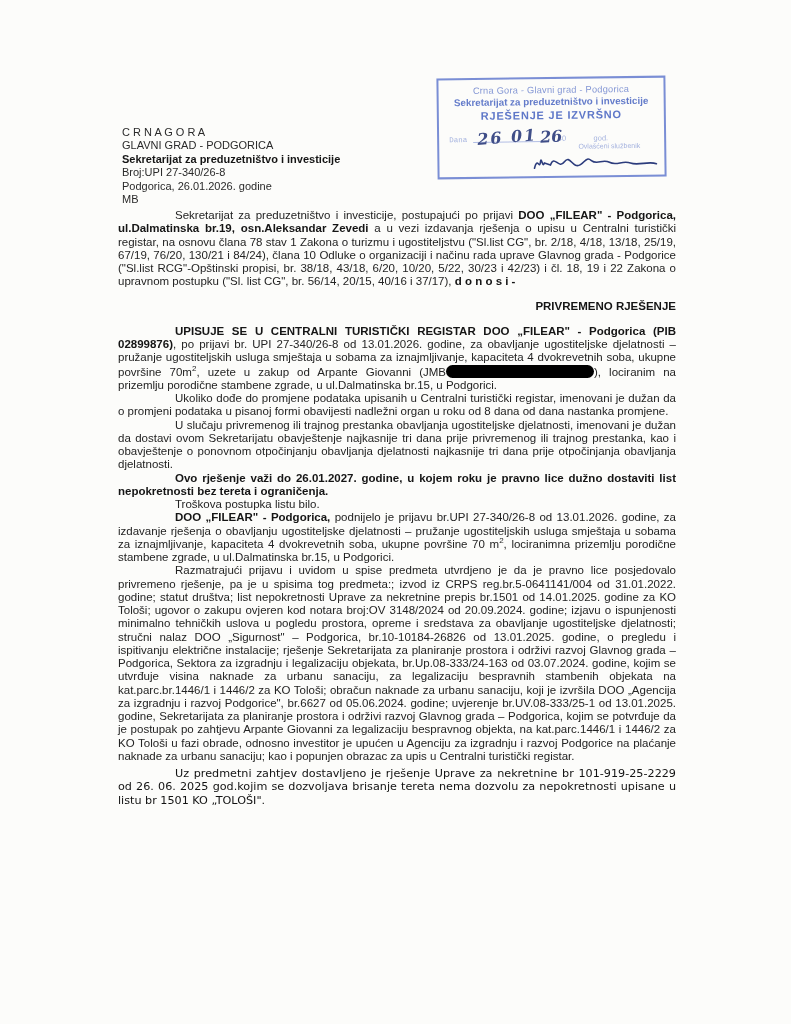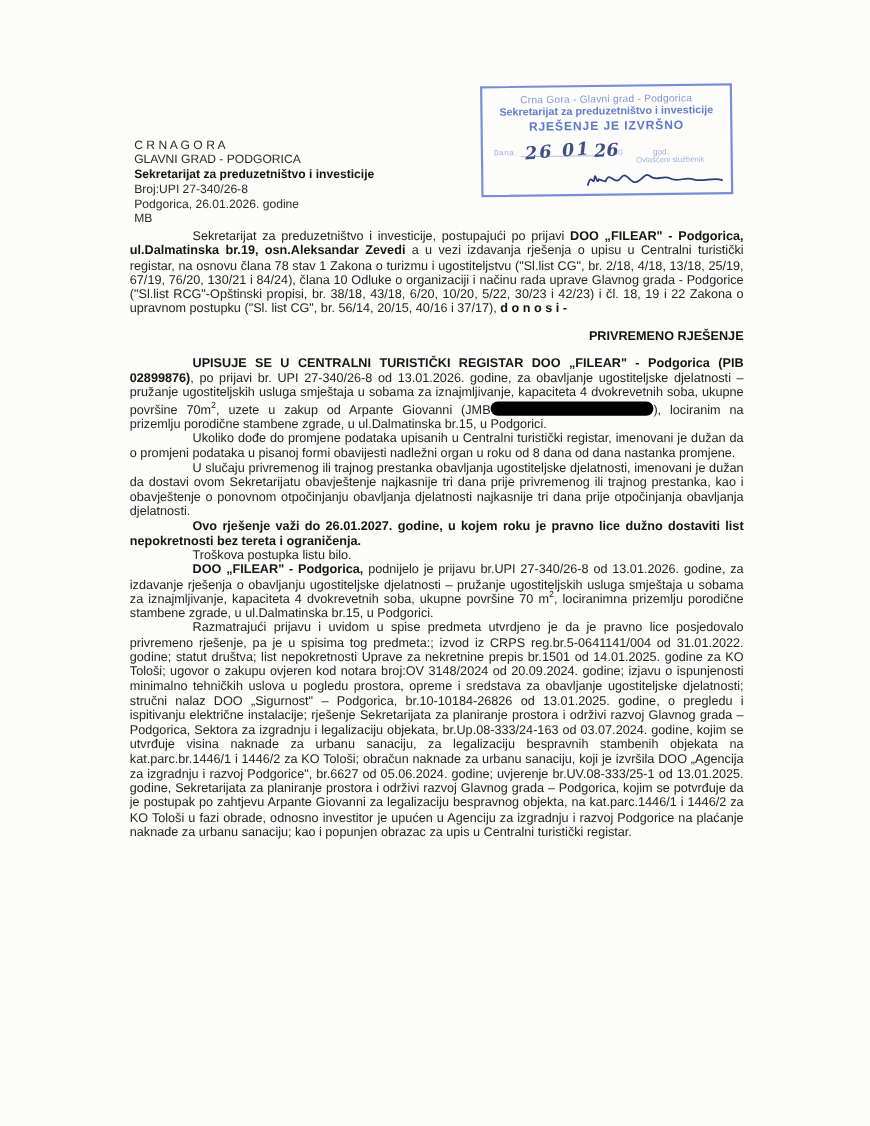--- a/index.html
+++ b/index.html
@@ -106,15 +106,16 @@
   <div class="doc-body">
       <p class="doc-para"><span>Sekretarijat za preduzetništvo i investicije, postupajući po prijavi </span><span class="b">DOO „FILEAR" - Podgorica, ul.Dalmatinska br.19, osn.Aleksandar Zevedi</span><span> a u vezi izdavanja rješenja o upisu u Centralni turistički registar, na osnovu člana 78 stav 1 Zakona o turizmu i ugostiteljstvu ("Sl.list CG", br. 2/18, 4/18, 13/18, 25/19, 67/19, 76/20, 130/21 i 84/24), člana 10 Odluke o organizaciji i načinu rada uprave Glavnog grada - Podgorice ("Sl.list RCG"-Opštinski propisi, br. 38/18, 43/18, 6/20, 10/20, 5/22, 30/23 i 42/23) i čl. 18, 19 i 22 Zakona o upravnom postupku ("Sl. list CG", br. 56/14, 20/15, 40/16 i 37/17), </span><span class="b">d o n o s i -</span></p>
       <div class="doc-heading h1"><span class="b">PRIVREMENO RJEŠENJE</span></div>
       <p class="doc-para"><span class="b">UPISUJE SE U CENTRALNI TURISTIČKI  REGISTAR DOO „FILEAR" - Podgorica (PIB 02899876)</span><span>, po prijavi br. UPI 27-340/26-8 od 13.01.2026. godine, za obavljanje  ugostiteljske djelatnosti – pružanje ugostiteljskih usluga smještaja u sobama za iznajmljivanje, kapaciteta 4 dvokrevetnih soba, ukupne površine 70m</span><sup>2</sup><span>, uzete u zakup od Arpante Giovanni (JMB</span><span class="redaction"></span><span>), lociranim na prizemlju porodične stambene zgrade, u ul.Dalmatinska br.15, u Podgorici.</span></p>
       <p class="doc-para"><span>Ukoliko dođe do promjene podataka upisanih u Centralni turistički registar, imenovani je dužan da o promjeni podataka u pisanoj formi obavijesti nadležni organ u roku od 8 dana od dana nastanka promjene.</span></p>
       <p class="doc-para"><span>U slučaju privremenog ili trajnog prestanka obavljanja ugostiteljske djelatnosti, imenovani je dužan da dostavi ovom Sekretarijatu obavještenje najkasnije tri dana prije privremenog ili trajnog prestanka, kao i obavještenje o ponovnom otpočinjanju obavljanja djelatnosti najkasnije tri dana prije otpočinjanja obavljanja djelatnosti.</span></p>
       <p class="doc-para"><span class="b">Ovo rješenje važi do 26.01.2027. godine, u kojem roku je pravno lice dužno dostaviti list nepokretnosti bez tereta i ograničenja.</span></p>
       <p class="doc-para"><span>Troškova postupka listu bilo.</span></p>
       <p class="doc-para"><span class="b">DOO „FILEAR" - Podgorica,</span><span> podnijelo je prijavu br.UPI 27-340/26-8 od 13.01.2026. godine, za izdavanje rješenja o obavljanju ugostiteljske  djelatnosti – pružanje  ugostiteljskih usluga  smještaja u sobama za iznajmljivanje, kapaciteta 4 dvokrevetnih soba, ukupne površine 70 m</span><sup>2</sup><span>, lociranimna prizemlju porodične stambene zgrade, u ul.Dalmatinska br.15, u Podgorici.</span></p>
       <p class="doc-para"><span>Razmatrajući prijavu i uvidom u spise predmeta utvrdjeno je da je pravno lice posjedovalo privremeno rješenje, pa je u spisima tog predmeta:; izvod iz CRPS reg.br.5-0641141/004 od 31.01.2022. godine; statut društva; list nepokretnosti Uprave za nekretnine prepis br.1501 od 14.01.2025. godine za KO Tološi; ugovor o zakupu ovjeren kod notara broj:OV 3148/2024 od 20.09.2024. godine; izjavu o ispunjenosti minimalno tehničkih uslova u pogledu prostora, opreme i sredstava za obavljanje ugostiteljske djelatnosti; stručni nalaz DOO „Sigurnost" – Podgorica, br.10-10184-26826 od 13.01.2025. godine, o pregledu i ispitivanju električne instalacije; rješenje Sekretarijata za planiranje prostora i održivi razvoj Glavnog grada – Podgorica, Sektora za izgradnju i legalizaciju objekata, br.Up.08-333/24-163 od 03.07.2024. godine, kojim se utvrđuje visina naknade za urbanu sanaciju, za legalizaciju bespravnih stambenih objekata na kat.parc.br.1446/1 i 1446/2 za KO Tološi; obračun naknade za urbanu sanaciju, koji je izvršila DOO „Agencija za izgradnju i razvoj Podgorice", br.6627 od 05.06.2024. godine; uvjerenje br.UV.08-333/25-1 od 13.01.2025. godine, Sekretarijata za planiranje prostora i održivi razvoj Glavnog grada – Podgorica, kojim se potvrđuje da je postupak po zahtjevu Arpante Giovanni za legalizaciju bespravnog objekta, na kat.parc.1446/1 i 1446/2 za KO Tološi u fazi obrade, odnosno investitor je upućen u Agenciju za izgradnju i razvoj Podgorice na plaćanje naknade za urbanu sanaciju; kao i popunjen obrazac  za upis u  Centralni turistički  registar.</span></p>
+      <p class="doc-para alt"><span>Uz predmetni zahtjev dostavljeno je rješenje Uprave za nekretnine br 101-919-25-2229 od 26. 06. 2025 god.kojim se dozvoljava brisanje tereta nema dozvolu za nepokretnosti upisane u listu br 1501 KO „TOLOŠI".</span></p>
     </div>
 
 </div>
 
 </body></html>

